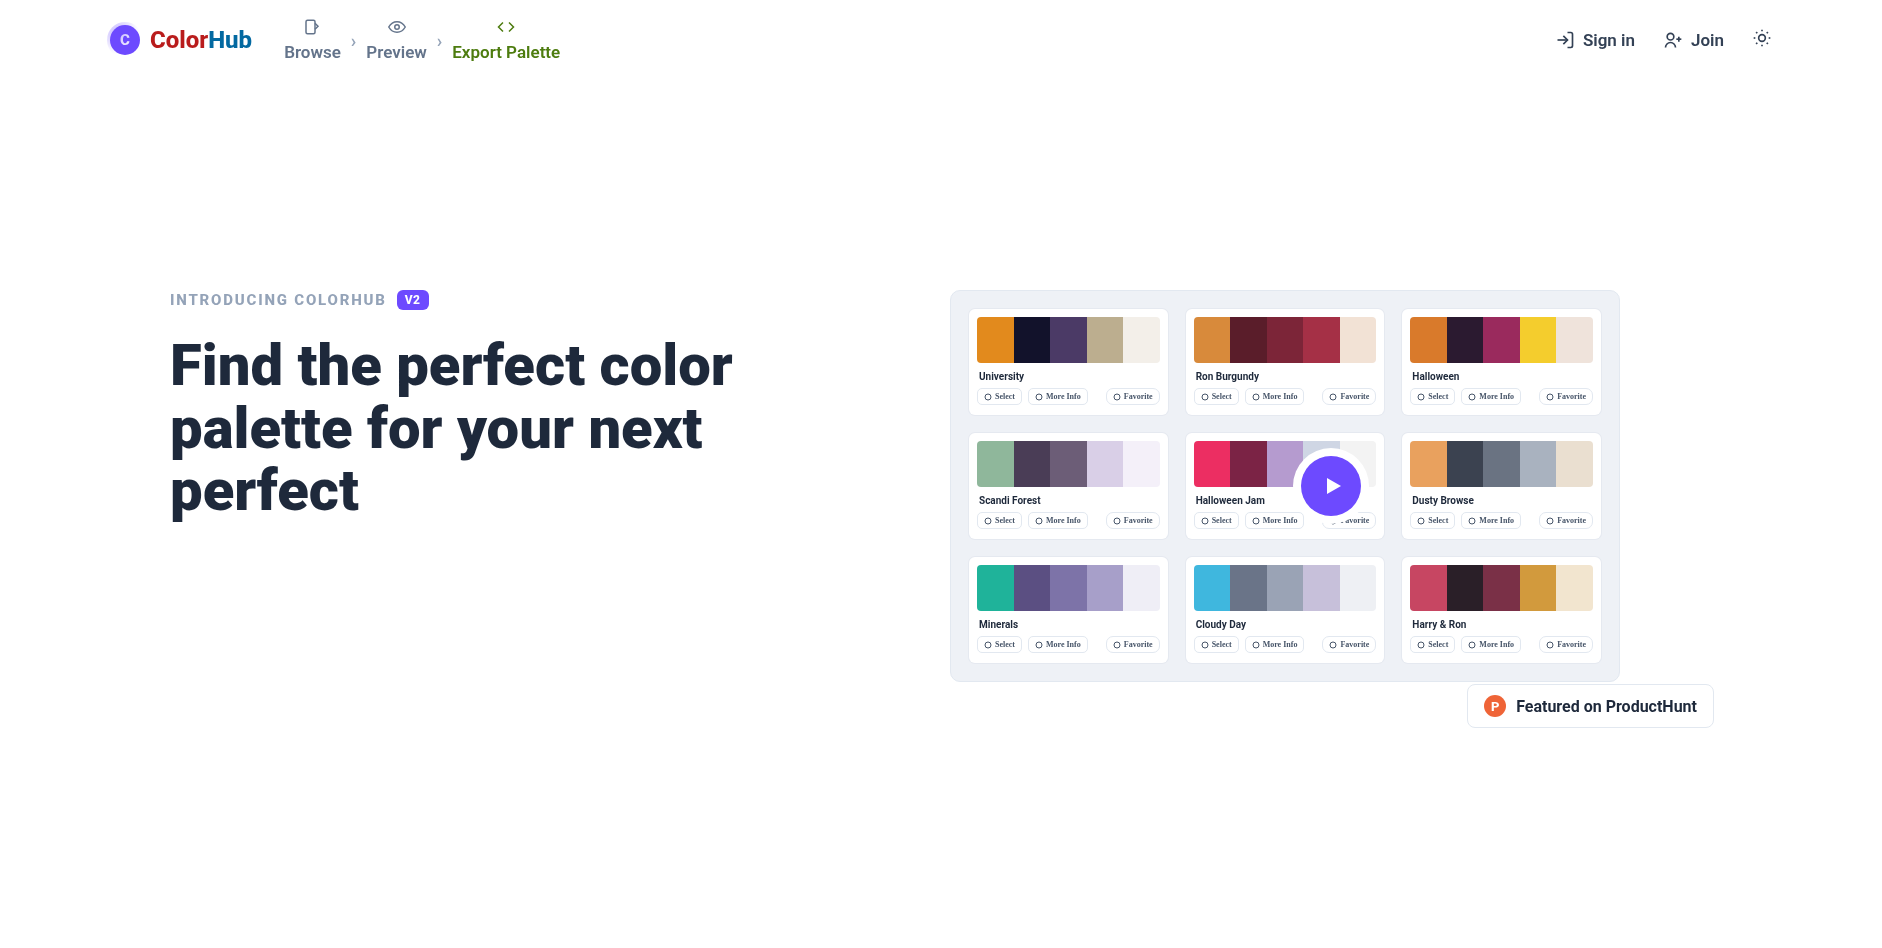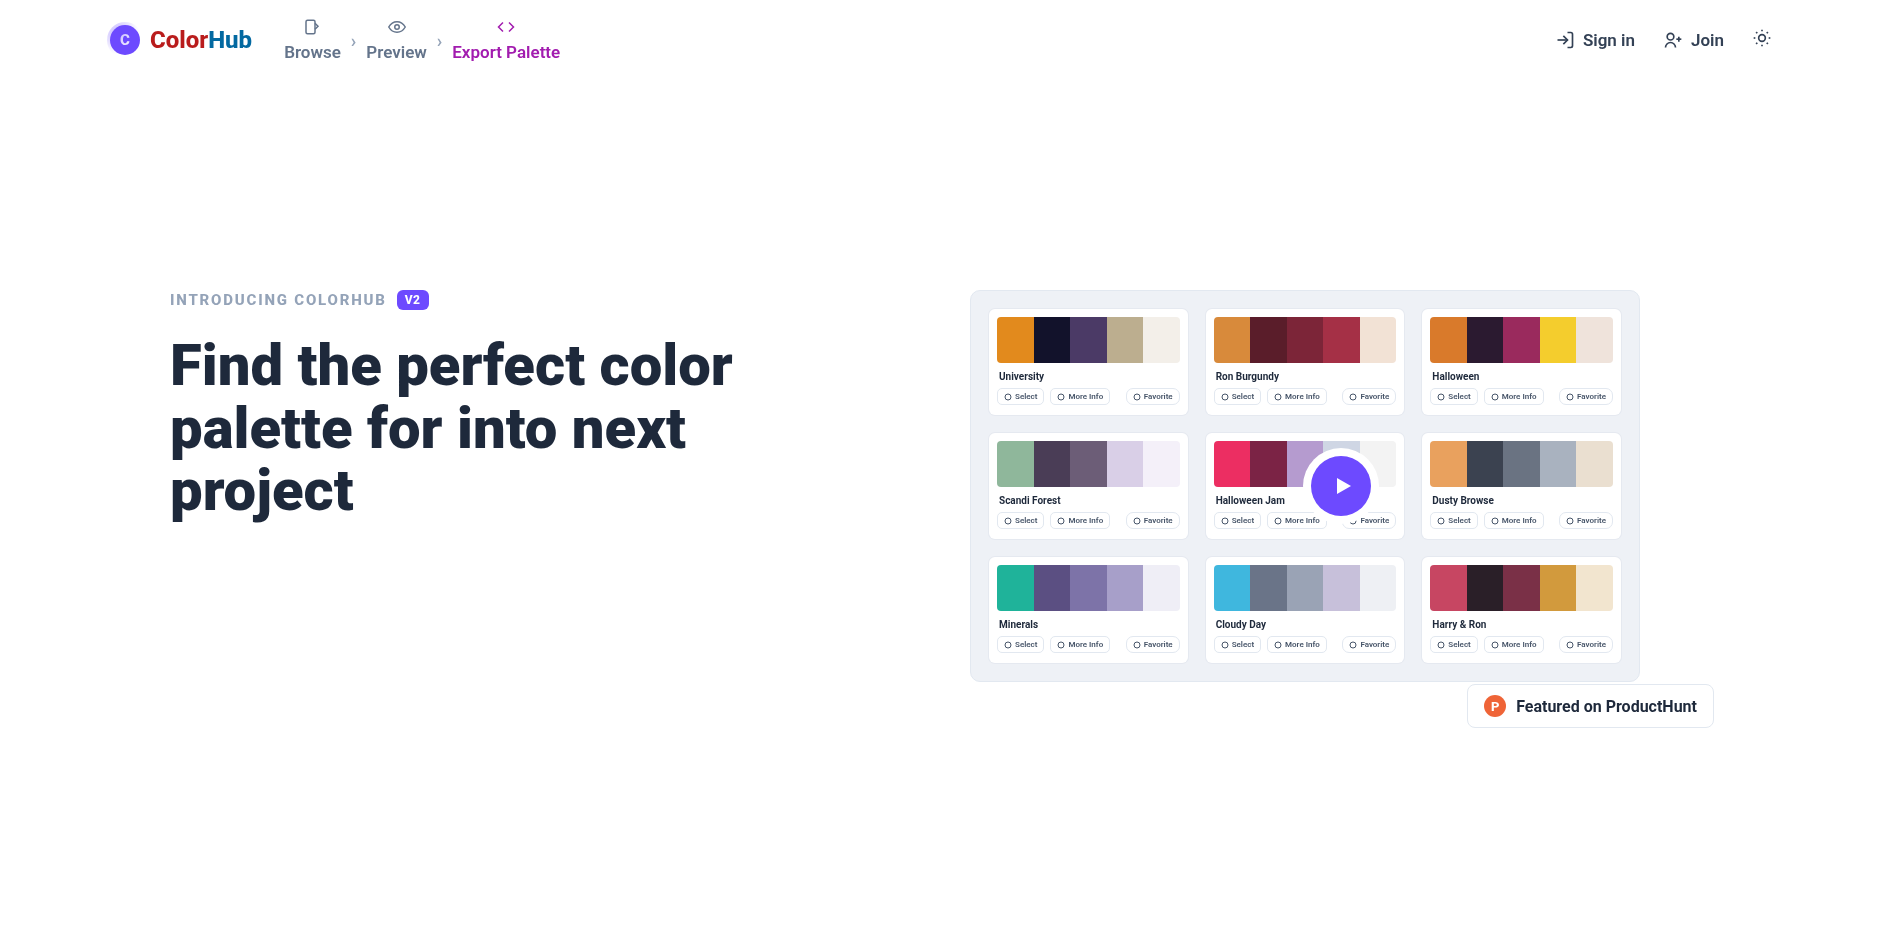--- a/index.html
+++ b/index.html
@@ -44,36 +44,36 @@
   .logo-text .hub { color:#0369a1; }
   .logo-text .color { color:#b91c1c; }
 
   .breadcrumbs {
     display: flex; align-items: center; gap: 10px;
     font-size: 17px; font-weight: 600; color:#64748b;
     margin-left: 18px;
   }
   .crumb { display:flex; align-items:center; gap:6px; cursor:pointer;flex-direction:column; }
   .crumb svg { width:18px; height:18px; }
-  .crumb.active { color:#a21caf; }
+  .crumb.active { color:#4d7c0f; }
   .chev { color:#94a3b8; font-size:18px; }
 
   .spacer { flex:1; }
 
   .auth { display:flex; align-items:center; gap:28px; color:#334155; font-weight:600; font-size:17px; }
   .auth .link { display:flex; align-items:center; gap:8px; cursor:pointer; }
   .auth svg { width:20px; height:20px; }
   .theme-toggle { cursor:pointer; color:#334155; }
 
   
   .hero {
     display:flex;
     align-items:flex-start;
     padding: 210px 170px 0 170px;
-    gap: 80px;
+    gap: 60px;
     justify-content: center;
   }
   .hero-left { flex: 0 0 720px; }
   .eyebrow {
     display:flex; align-items:center; gap:10px;
     font-size:15px; font-weight:800; letter-spacing:0.12em;
     color:#94a3b8;
   }
   .badge {
     background:#6d4aff; color:#fff;
@@ -120,21 +120,21 @@
   }
   .card {
     background:#fff;
     border-radius:6px;
     padding:8px 8px 10px 8px;
     box-shadow:0 0 0 1px #e5e9f0;
   }
   .swatches { display:flex; height:46px; border-radius:4px; overflow:hidden; }
   .swatches span{ flex:1; }
   .card-name { font-size:10px; font-weight:700; color:#1e293b; margin:8px 2px 6px; }
-  .card-actions { display:flex; gap:6px; }
+  .card-actions { display:flex; gap:6px;font-family:Liberation Serif, serif; }
   .pill {
     flex:0 0 auto;
     border:1px solid #e2e8f0; border-radius:5px;
     font-size:8px; font-weight:600; color:#475569;
     padding:3px 6px;
     display:flex; align-items:center; gap:3px;
     cursor:pointer;
   }
   .pill.fav{ margin-left:auto;border-radius:7px; }
   .pill svg{ width:8px;height:8px; }
@@ -236,21 +236,21 @@
     </span>
   </div>
 </header>
 
 <section class="hero">
   <div class="hero-left">
     <div class="eyebrow">
       <span>INTRODUCING COLORHUB</span>
       <span class="badge">V2</span>
     </div>
-    <h1 class="headline">Find the perfect color palette for into next project</h1>
+    <h1 class="headline">Find the perfect color palette for your next perfect</h1>
   </div>
 
   <div class="preview">
     <div class="panel" id="panel">
         <div class="card">
           <div class="swatches">
             <span style="background: rgb(226, 138, 29);"></span>
             <span style="background: rgb(18, 18, 43);"></span>
             <span style="background: rgb(75, 58, 102);"></span>
             <span style="background: rgb(188, 174, 143);"></span>

